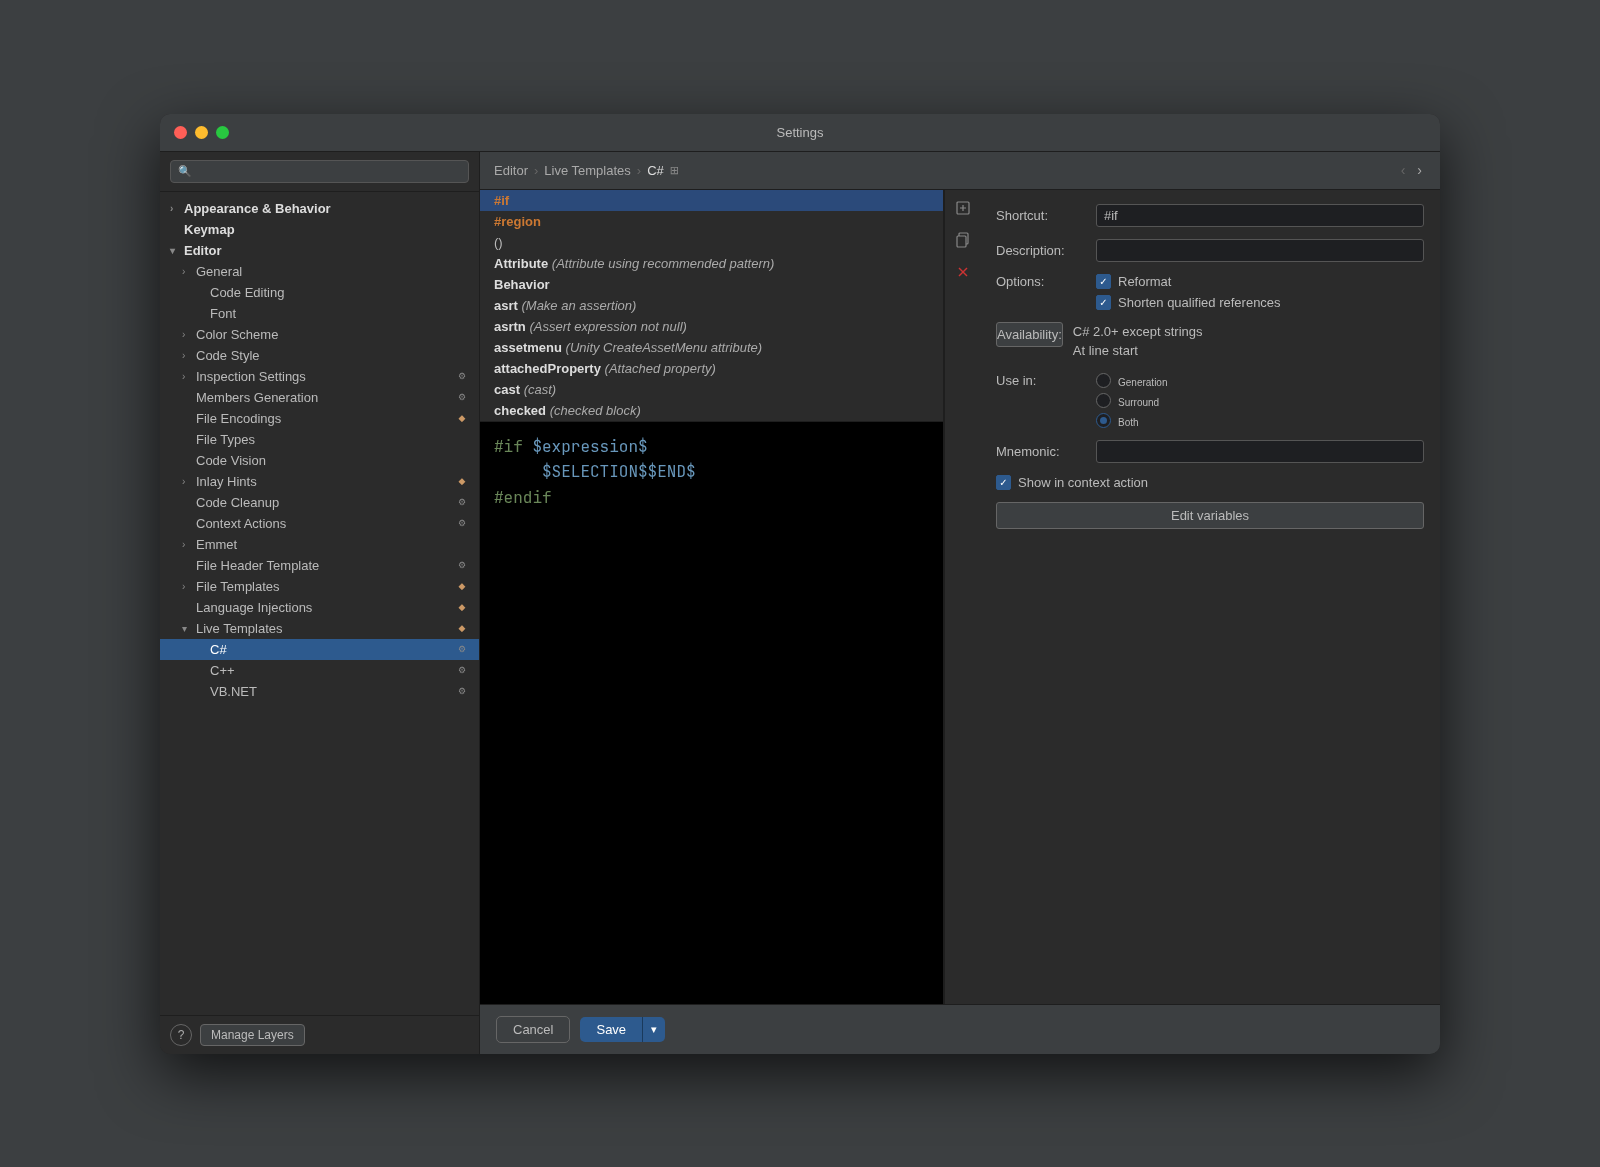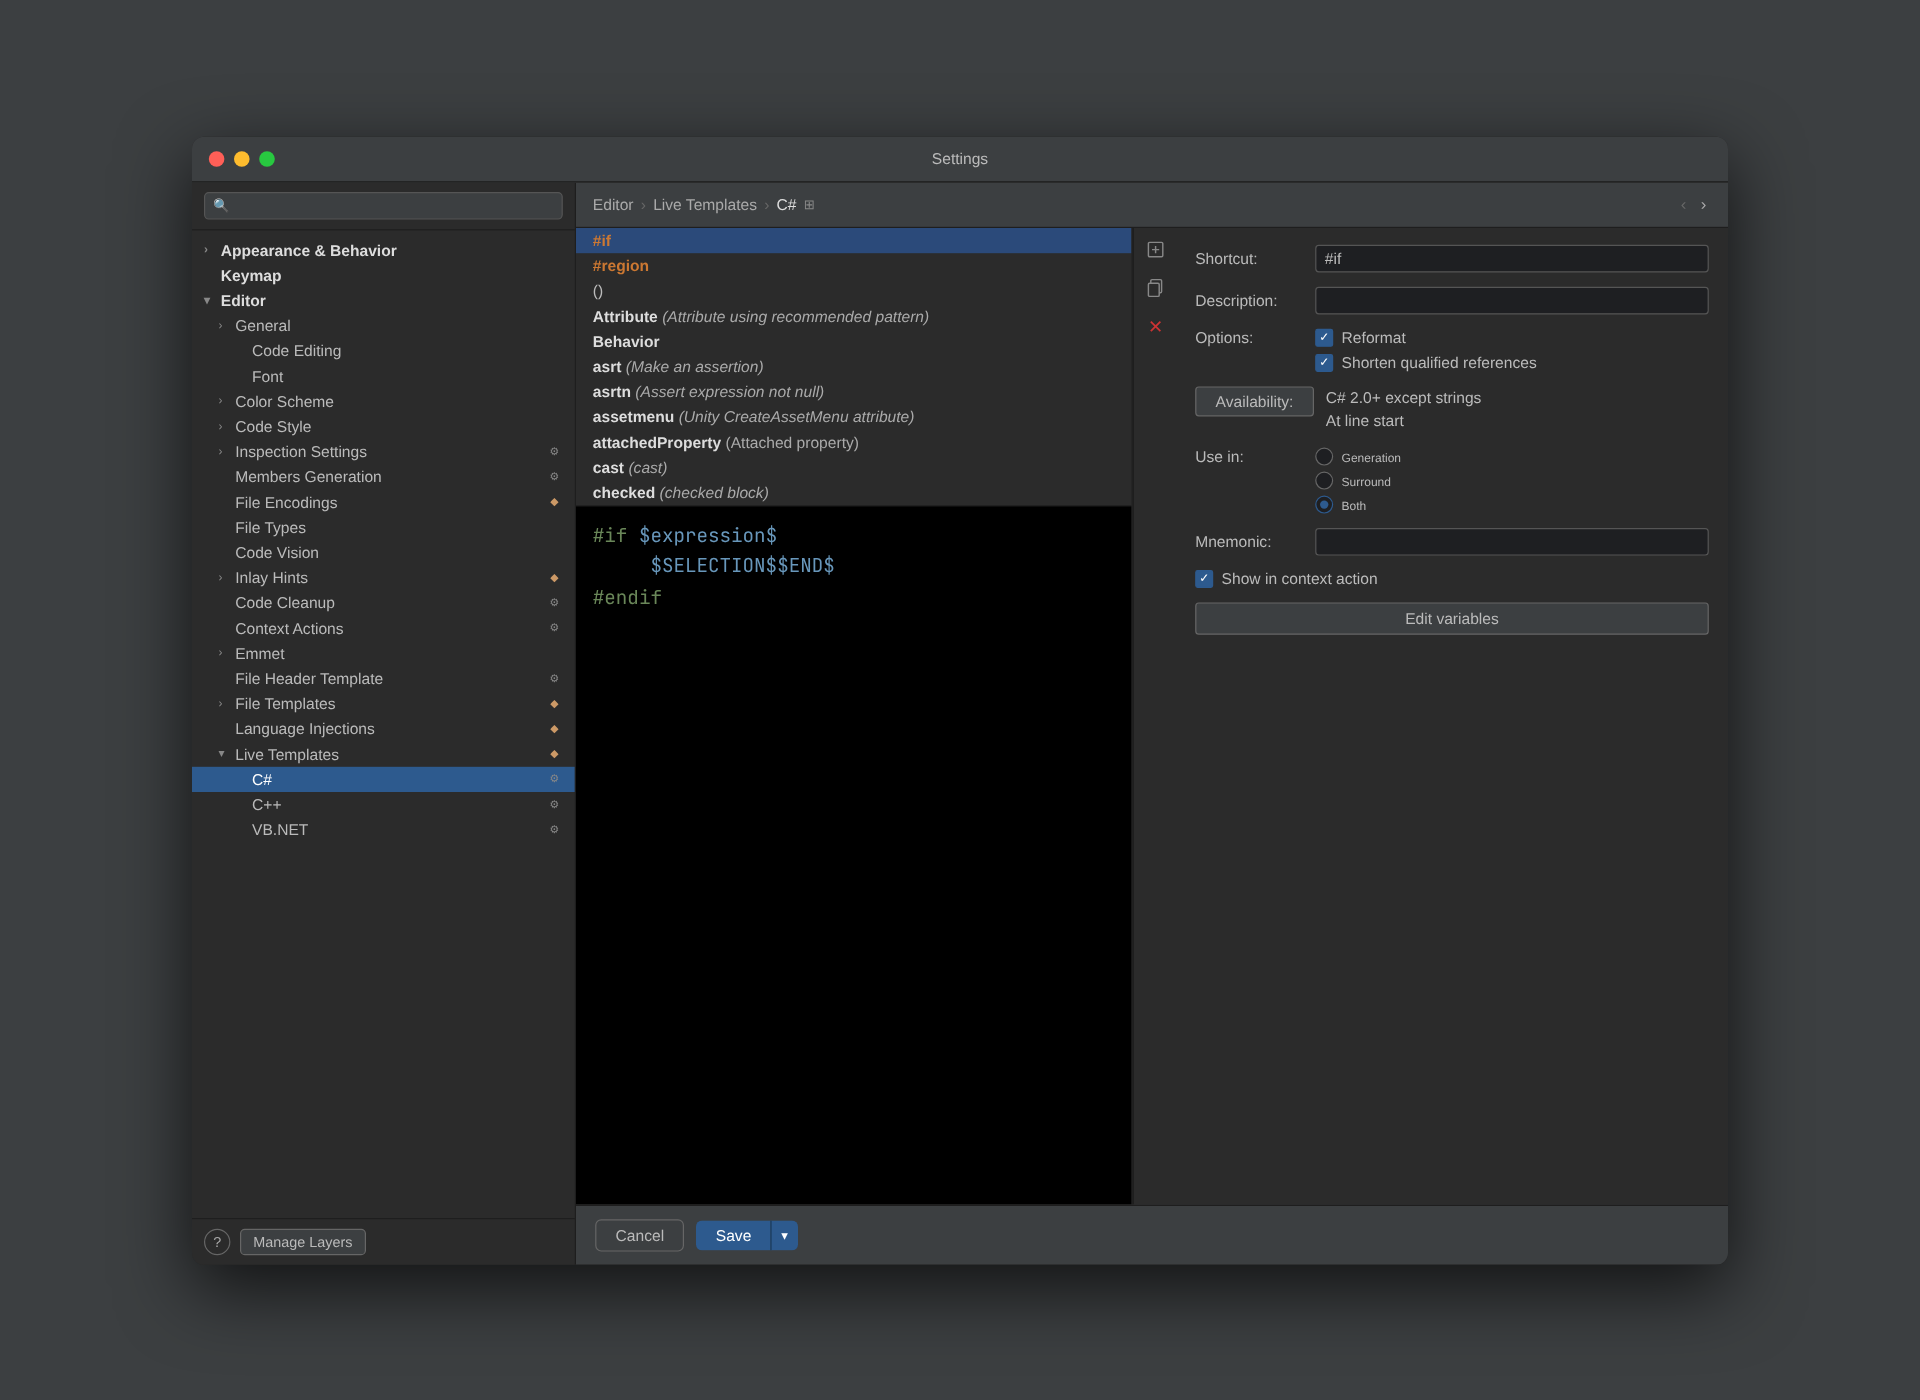--- a/index.html
+++ b/index.html
@@ -303,21 +303,21 @@
     .availability-row {
       display: flex;
       align-items: flex-start;
       gap: 10px;
     }
     .availability-btn {
       background: #3c3f41;
       border: 1px solid #666;
       border-radius: 3px;
       color: #bbb;
-      padding: 4px 16px;
+      padding: 4px 0;
       cursor: pointer;
       font-size: 13px;
       text-align: center;
     }
     .availability-text {
       color: #bbb;
       font-size: 13px;
       line-height: 1.5;
     }
     .use-in-row {
@@ -661,21 +661,21 @@
             <div class="template-row">
               <span style="font-weight:700; color:#ddd;">asrtn</span>
               <span style="color:#aaa; font-style:italic;"> (Assert expression not null)</span>
             </div>
             <div class="template-row">
               <span style="font-weight:700; color:#ddd;">assetmenu</span>
               <span style="color:#aaa; font-style:italic;"> (Unity CreateAssetMenu attribute)</span>
             </div>
             <div class="template-row">
               <span style="font-weight:700; color:#ddd;">attachedProperty</span>
-              <span style="color:#aaa; "> (Attached property)</span>
+              <span style="color:#aaa; font-style:italic;"> (Attached property)</span>
             </div>
             <div class="template-row">
               <span style="font-weight:700; color:#ddd;">cast</span>
               <span style="color:#aaa; font-style:italic;"> (cast)</span>
             </div>
             <div class="template-row">
               <span style="font-weight:700; color:#ddd;">checked</span>
               <span style="color:#aaa; font-style:italic;"> (checked block)</span>
             </div>
           </div>

